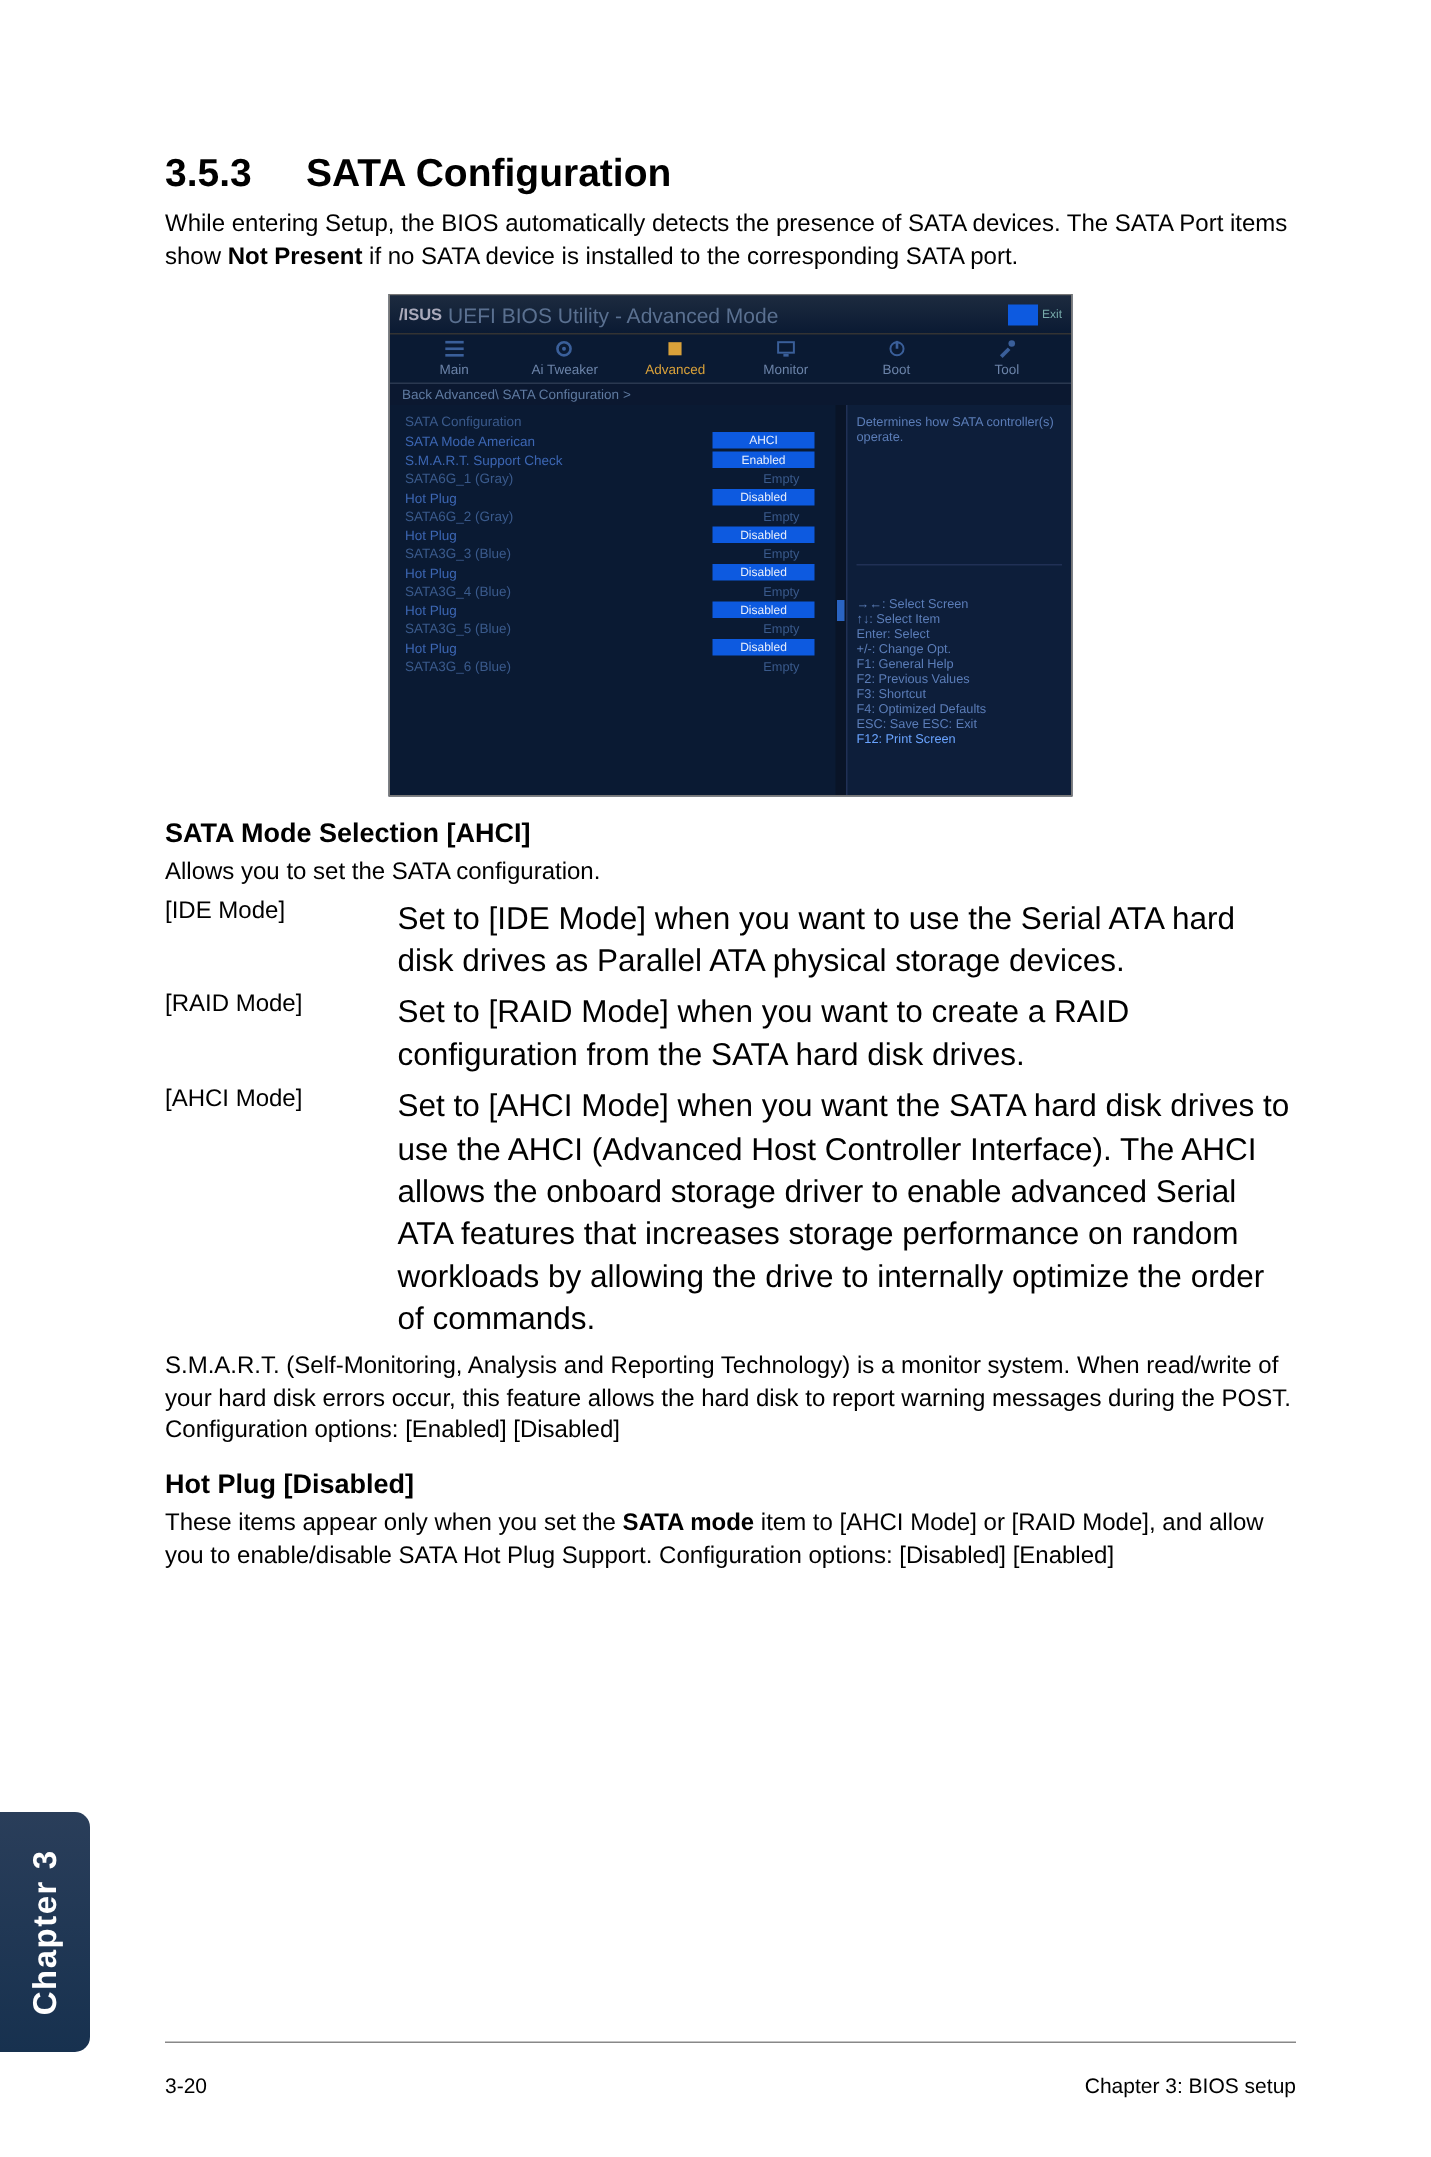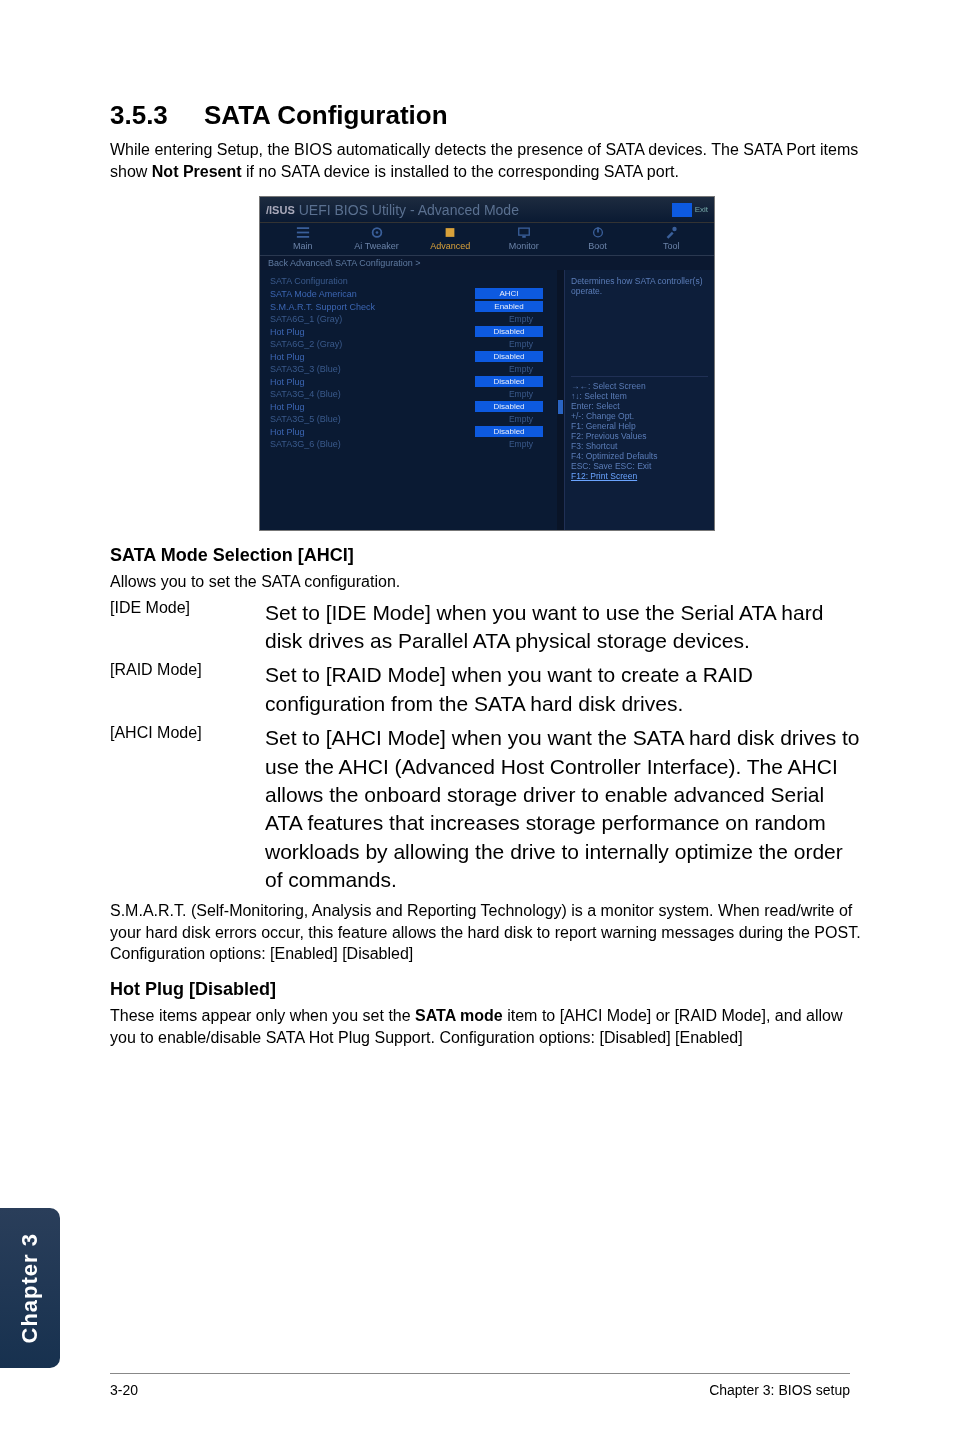--- a/index.html
+++ b/index.html
@@ -4,47 +4,47 @@
   <style>
     * { box-sizing: border-box; margin: 0; padding: 0; }
     body { font-family: Arial, Helvetica, sans-serif; width: 954px; height: 1438px; background: #fff; color: #000; position: relative; }
     .page { padding: 100px 90px 0 110px; }
     h2.section { font-size: 26px; font-weight: bold; margin-bottom: 8px; }
     p.intro { font-size: 16px; line-height: 1.35; margin-bottom: 14px; }
     .bios-box { width: 456px; margin: 0 auto 14px auto; border: 1px solid #777; background: #0a1a33; color: #cbd6ef; font-size: 10px; }
     .bios-header { display: flex; align-items: center; height: 26px; background: linear-gradient(#1d2b3f,#0a1a33); border-bottom: 1px solid #333; padding: 0 6px; }
     .bios-logo { color: #aab; font-size: 11px; font-weight: bold; }
     .bios-header-right { margin-left: auto; width: 20px; height: 14px; background: #0d5ae0; }
-    .bios-tabs { display: flex; justify-content: flex-start; padding: 2px 6px 4px; border-bottom: 1px solid #2a3850; }
+    .bios-tabs { display: flex; justify-content: center; padding: 2px 6px 4px; border-bottom: 1px solid #2a3850; }
     .bios-tab { display: flex; flex-direction: column; align-items: center; width: 82px; color: #6b83a8; font-size: 9px; }
     .bios-tab-icon { width: 14px; height: 14px; margin-bottom: 2px; display: flex; align-items: center; justify-content: center; }
     .bios-breadcrumb { padding: 2px 8px; color: #5f7aa0; font-size: 9px; background: #0b1830; }
     .bios-content { display: flex; min-height: 260px; }
     .bios-left { flex: 1; padding: 4px 10px; }
     .bios-right { width: 150px; padding: 6px; background: #0d1e3a; border-left: 1px solid #203055; }
     .bios-right-top { color: #5b7db8; font-size: 8.5px; min-height: 100px; }
-    .bios-right-bottom { color: #5b7db8; font-size: 8.5px; border-top: 1px solid #203055; padding-top: 4px; }
+    .bios-right-bottom { color: #5b7db8; font-size: 8.5px; border-top: 1px solid #203055; padding-top: 20px; }
     .bios-row { display: flex; align-items: center; margin: 2px 0; }
     .bios-label { color: #3c66b3; font-size: 9px; width: 200px; }
     .bios-label.dim { color: #3a5a8c; }
     .bios-value-btn { background: #0d5ae0; color: #e8eefb; font-size: 8px; padding: 1px 8px; min-width: 68px; text-align: center; margin-left: auto; margin-right: 4px; }
     .bios-value-txt { color: #3a5a8c; font-size: 8.5px; margin-left: auto; margin-right: 14px; }
     .bios-scrollbar { width: 7px; background: #091427; position: relative; }
     .bios-scrollbar::after { content: ""; position: absolute; top: 50%; left: 1px; width: 5px; height: 14px; background: #2a64c2; }
     .bios-footer { padding: 3px 10px; background: #10223f; color: #5a7090; font-size: 8px; text-align: center; border-top: 1px solid #203055; }
     h3 { font-size: 18px; font-weight: bold; margin: 14px 0 5px; }
     p.body { font-size: 16px; line-height: 1.35; margin-bottom: 6px; }
     .optrow { display: flex; margin: 3px 0 6px; }
     .optkey { width: 155px; font-size: 16px; }
     .optval { flex: 1; font-size: 21px; line-height: 1.35; }
     .side-tab { position: absolute; left: 0; bottom: 70px; width: 60px; height: 160px; background: linear-gradient(#2a3e5a, #17314f); border-radius: 0 10px 10px 0; display: flex; align-items: center; justify-content: center; }
     .side-tab-text { color: #fff; font-size: 22px; font-weight: bold; writing-mode: vertical-rl; transform: rotate(180deg); letter-spacing: 1px; }
-    .footer { position: absolute; bottom: 40px; left: 110px; right: 104px; display: flex; justify-content: space-between; font-size: 14px; color: #000; border-top: 1px solid #888; padding-top: 8px;}
+    .footer { position: absolute; bottom: 40px; left: 110px; right: 90px; display: flex; justify-content: space-between; font-size: 14px; color: #000; border-top: 1px solid #888; padding-top: 20px;}
     .bold { font-weight: bold; }
-    .hl-line { color: #6aa4ff; text-decoration: underline; }
+    .hl-line { color: #6aa4ff; }
     svg.ico { width: 15px; height: 15px; }
   </style>
 </head>
 <body>
 
 <div class="page">
   <h2 class="section">
     <span>3.5.3</span>&nbsp;&nbsp;&nbsp;&nbsp;
     <span>SATA Configuration</span>
   </h2>

